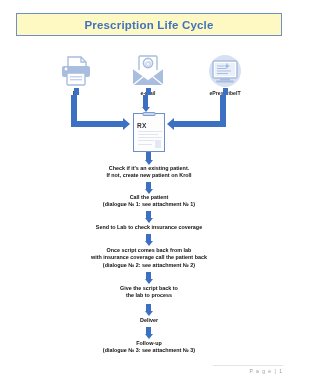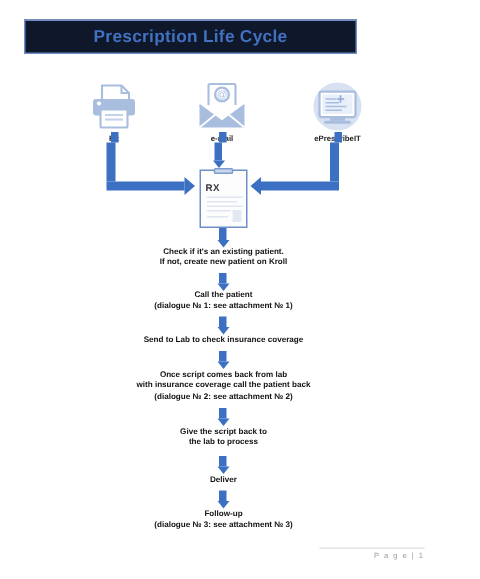--- a/index.html
+++ b/index.html
@@ -14,24 +14,24 @@
     overflow: hidden;
     font-family: "Liberation Sans", sans-serif;
     color: #1a1a1a;
   }
 
   
   #title-banner {
     position: absolute;
     left: 16px;
     top: 13px;
-    width: 222px;
+    width: 266px;
     height: 23px;
     box-sizing: border-box;
-    background: #0f172a;
+    background: #fef9c3;
     border: 1px solid #6f8ec6;
     display: flex;
     align-items: center;
     justify-content: center;
   }
   #title-banner .title-text {
     font-size: 11.5px;
     font-weight: bold;
     color: #4171c0;
     letter-spacing: 0.2px;

